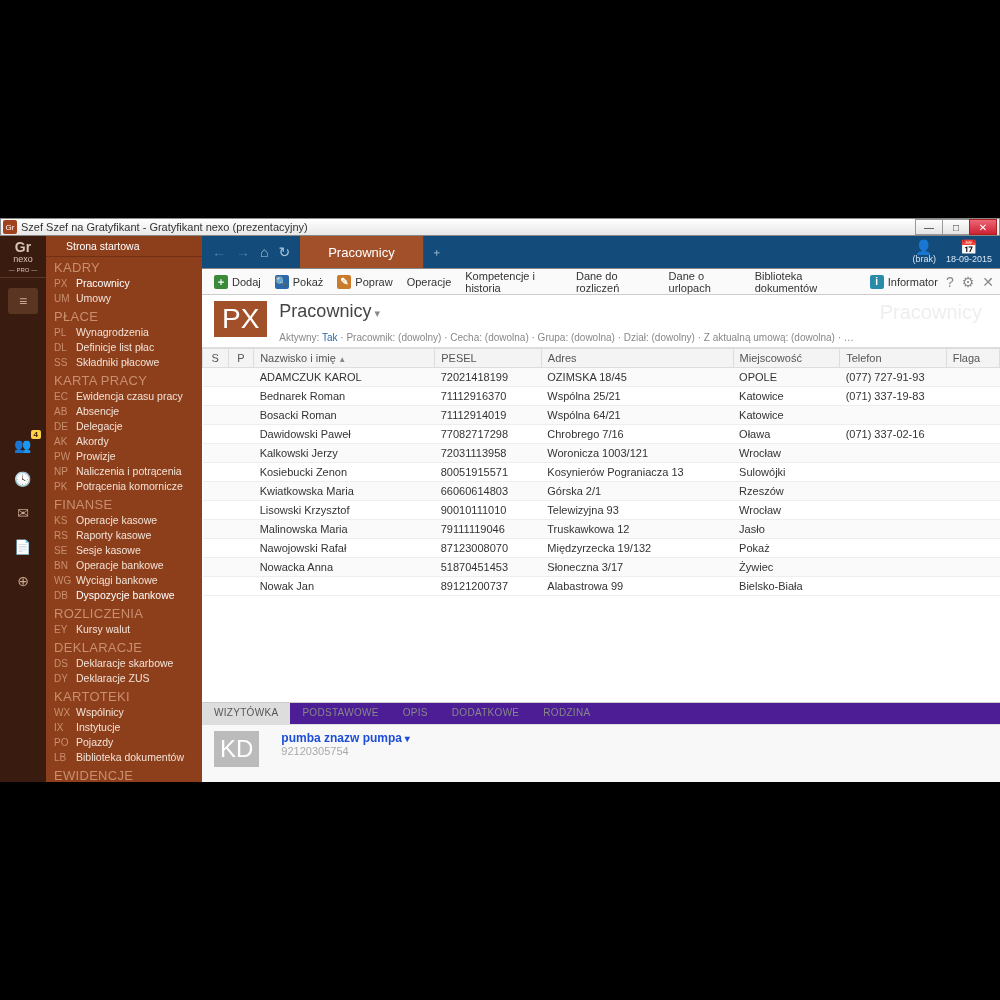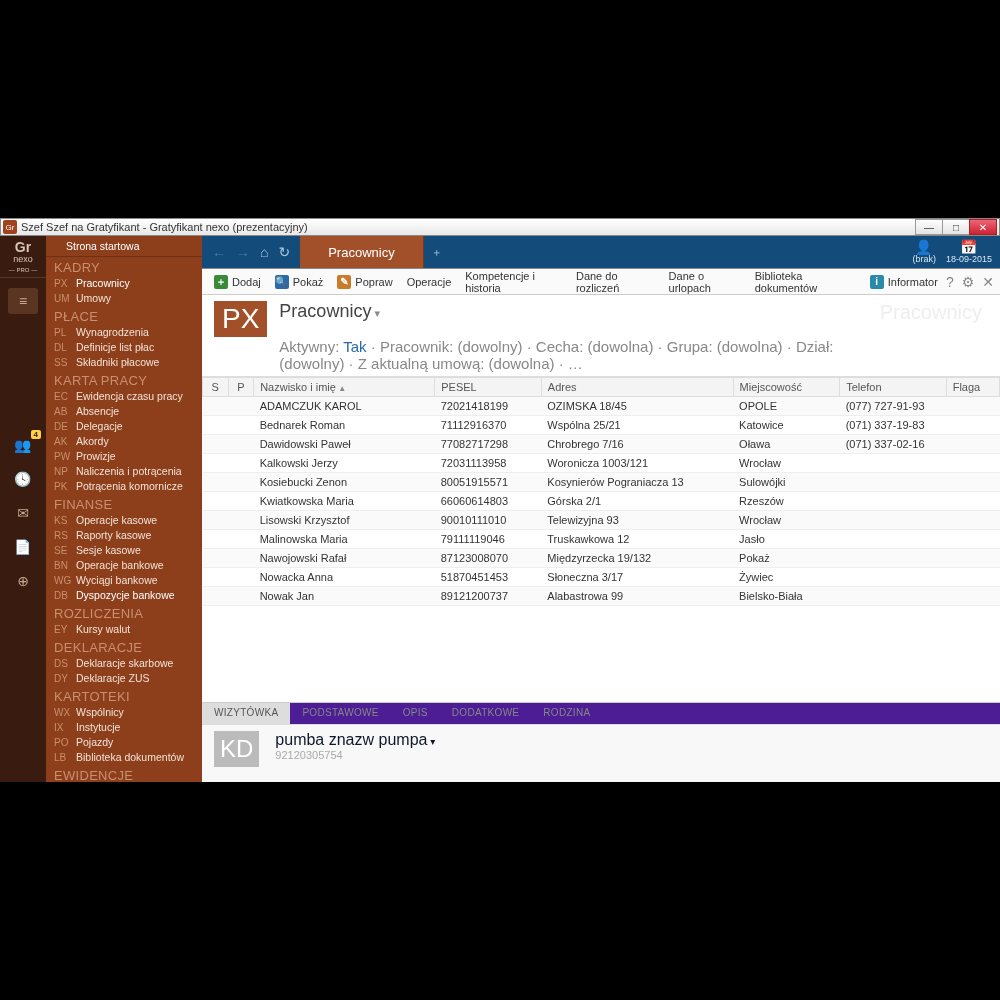--- a/index.html
+++ b/index.html
@@ -35,36 +35,36 @@
 .content{flex:1;background:#fff;display:flex;flex-direction:column;border-top:1px solid #888;overflow:hidden}
 .toolbar{height:26px;border-bottom:1px solid #ccc;display:flex;align-items:center;padding:0 6px;gap:2px;background:#fafafa}
 .tbtn{display:flex;align-items:center;gap:4px;padding:2px 6px;font-size:11px;color:#333;cursor:pointer}
 .tbtn .sq{width:14px;height:14px;display:flex;align-items:center;justify-content:center;color:#fff;font-size:10px;font-weight:bold;border-radius:2px}
 .g{background:#3a8a3a}.b{background:#2a6aaa}.o{background:#c97a2a}.i{background:#2a8aaa}
 .toolbar .r{margin-left:auto;display:flex;align-items:center;gap:8px;color:#888;font-size:14px}
 .header{padding:6px 12px 4px;display:flex;align-items:flex-start;gap:12px}
 .pxbadge{background:#a2502a;color:#fff;font-size:28px;font-weight:300;padding:2px 8px}
 .htxt h1{font-size:18px;font-weight:400;color:#444}
 .htxt h1::after{content:" ▾";font-size:11px;color:#888}
-.crumbs{font-size:15px;color:#888;margin-top:16px}
+.crumbs{font-size:10px;color:#888;margin-top:10px}
 .crumbs a{color:#2a6aaa;text-decoration:none}
 .wm{margin-left:auto;font-size:20px;color:#eee;font-weight:300;padding-right:6px}
 .grid{flex:1;overflow:auto;border-top:1px solid #ddd}
 table{width:100%;border-collapse:collapse;font-size:11px}
 th{background:#f4f4f4;border:1px solid #ddd;padding:3px 6px;font-weight:400;color:#555;text-align:left;position:sticky;top:0}
 th.c{text-align:center}
 td{border-bottom:1px solid #eee;padding:3px 6px;color:#333}
 tr:nth-child(odd) td{background:#fafafa}
 th .arr::after{content:" ▲";font-size:8px;color:#888}
 .dtabs{height:22px;background:#4c1d95;border-top:1px solid #ccc;display:flex;align-items:stretch;font-size:10px}
 .dtab{padding:4px 12px;color:#888;cursor:pointer;letter-spacing:.3px}
 .dtab.act{background:#ddd;color:#555}
-.detail{height:58px;background:#f8f8f8;padding:6px 12px;display:flex;gap:16px;align-items:flex-start;border-top:1px solid #ddd}
+.detail{height:58px;background:#f8f8f8;padding:6px 12px;display:flex;gap:22px;align-items:flex-start;border-top:1px solid #ddd}
 .kd{background:#bbb;color:#fff;font-size:24px;font-weight:300;padding:4px 6px}
-.ditxt .nm{font-size:16px;color:#0f172a;font-weight:400}
+.ditxt .nm{font-size:12px;color:#1d4ed8;font-weight:700}
 .ditxt .nm::after{content:" ▾";font-size:10px}
 .ditxt .pe{font-size:11px;color:#aaa}
 </style>
 </head>
 <body>
 
 <div class="frame">
   <div class="titlebar">
     <div class="ticon">Gr</div>
     <span>Szef Szef na Gratyfikant - Gratyfikant nexo (prezentacyjny)</span>
@@ -293,20 +293,30 @@
                   <td>Bednarek Roman</td>
                   <td>71112916370</td>
                   <td>Wspólna 25/21</td>
                   <td>Katowice</td>
                   <td>(071) 337-19-83</td>
                   <td></td>
                 </tr>
                 <tr>
                   <td></td>
                   <td></td>
+                  <td>Bosacki Roman</td>
+                  <td>71112914019</td>
+                  <td>Wspólna 64/21</td>
+                  <td>Katowice</td>
+                  <td></td>
+                  <td></td>
+                </tr>
+                <tr>
+                  <td></td>
+                  <td></td>
                   <td>Dawidowski Paweł</td>
                   <td>77082717298</td>
                   <td>Chrobrego 7/16</td>
                   <td>Oława</td>
                   <td>(071) 337-02-16</td>
                   <td></td>
                 </tr>
                 <tr>
                   <td></td>
                   <td></td>

